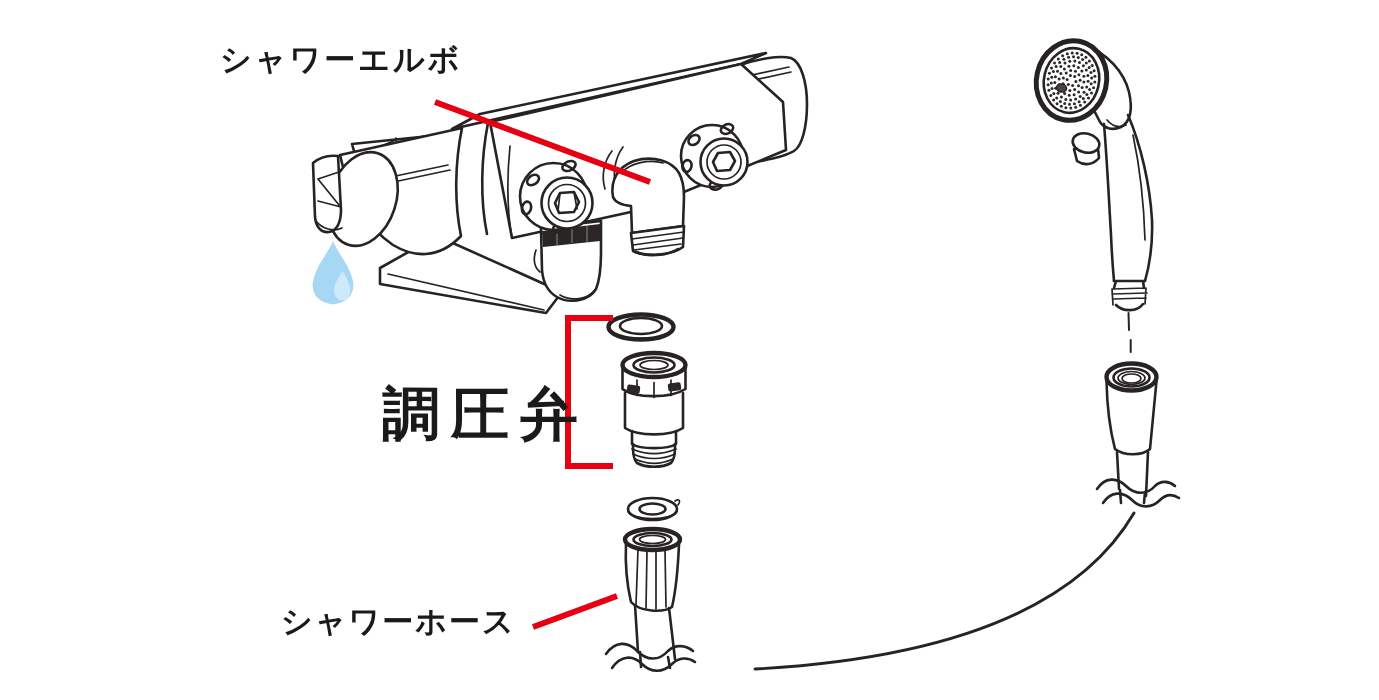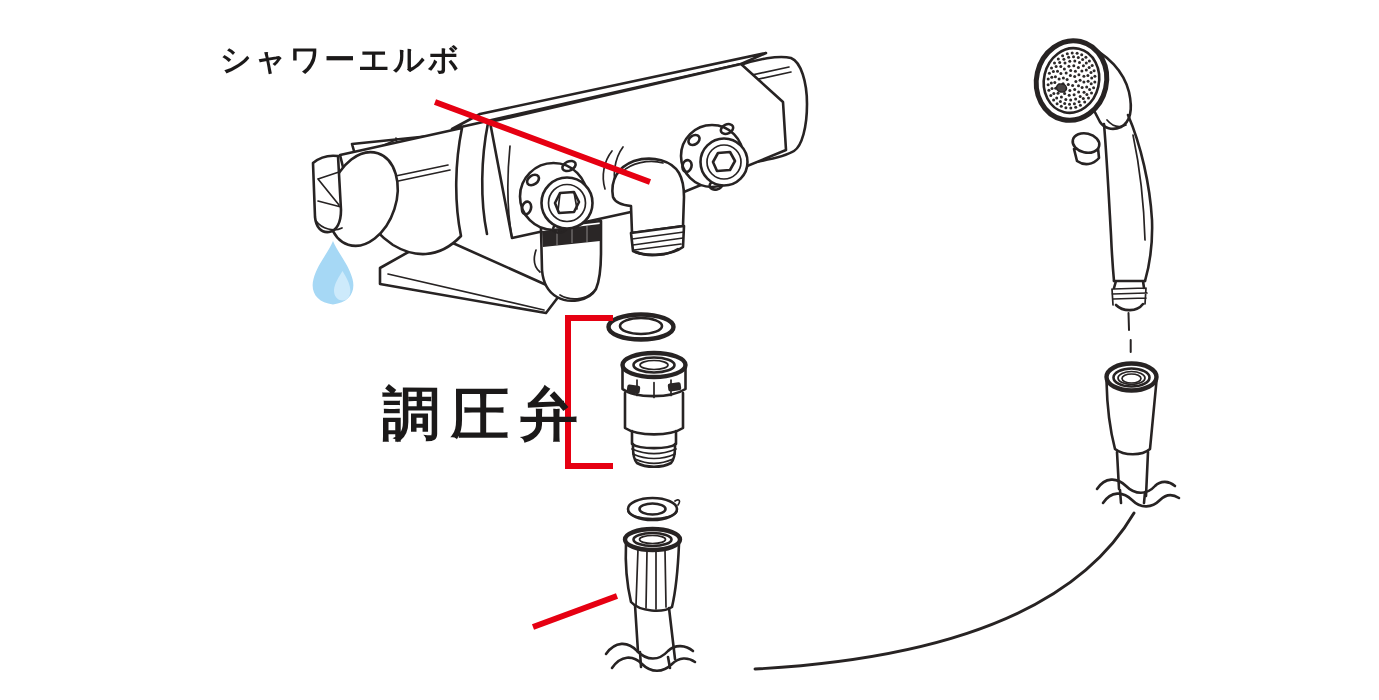--- a/index.html
+++ b/index.html
@@ -306,13 +306,14 @@
     </g>
 
     <path class="s" style="stroke-width:2.9" d="M755,669 C955,658 1080,605 1134,513"></path>
 
     <path class="red" d="M435,102 L650,182"></path>
     <path class="red" d="M533,627 L617,596"></path>
   </svg>
 
   <div class="lbl lbl-elbow">シャワーエルボ</div>
   <div class="lbl lbl-valve">調圧弁</div>
+  <div class="lbl lbl-hose">シャワーホース</div>
 </div>
 
 </body></html>

